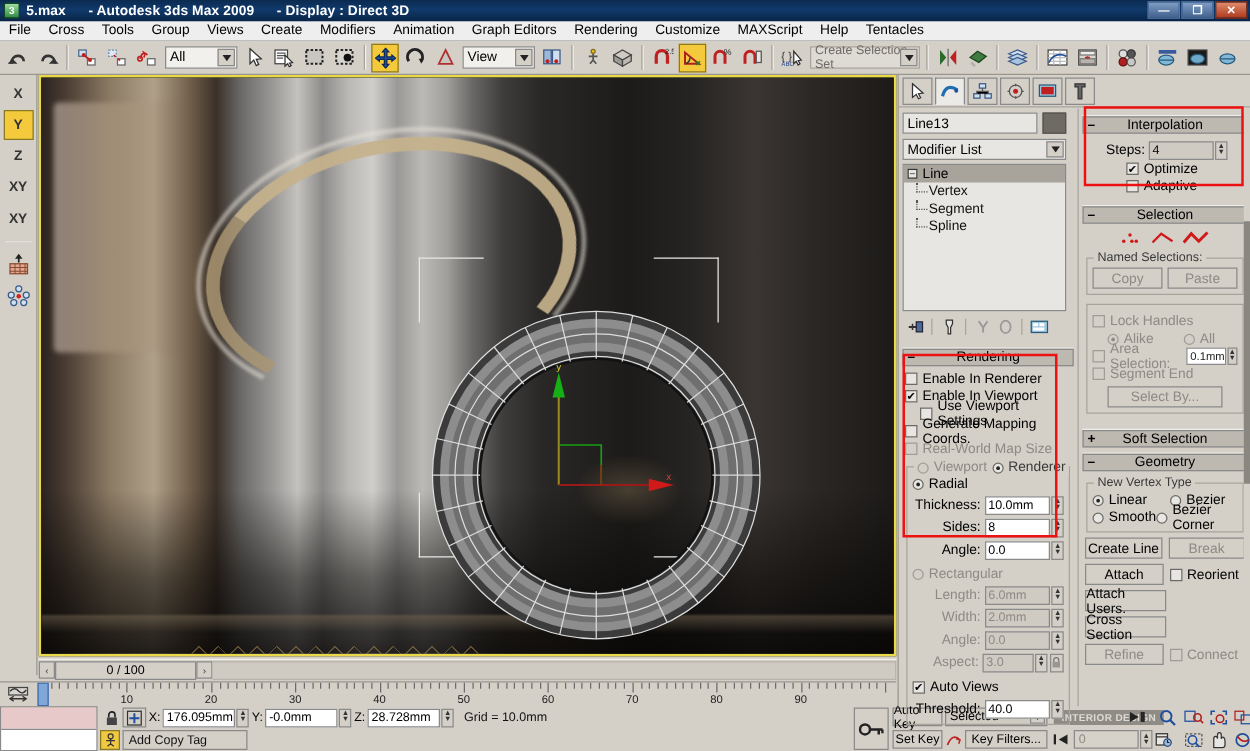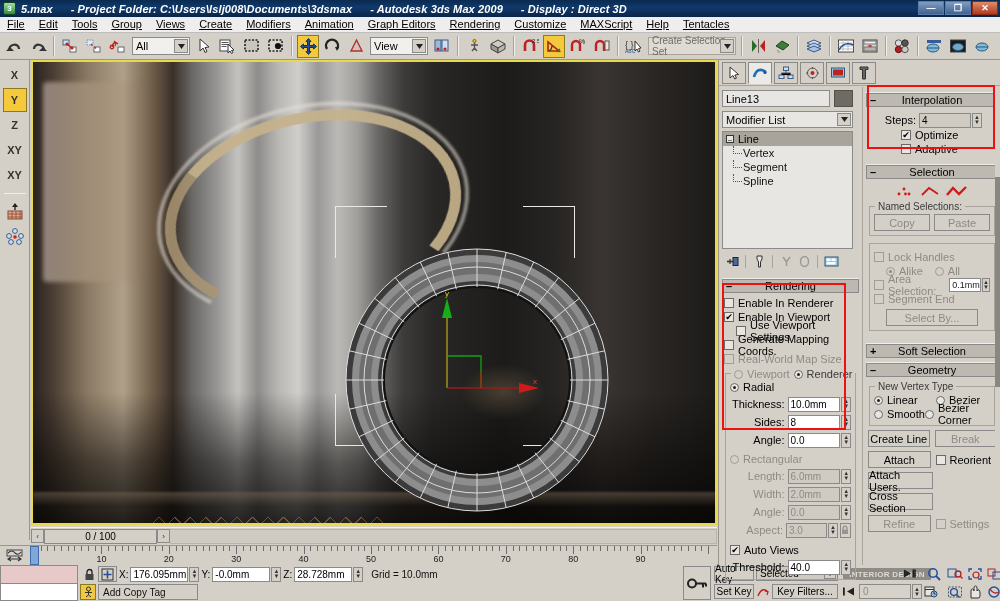--- a/index.html
+++ b/index.html
@@ -22,39 +22,39 @@
     padding-left: 3px;
     position: relative;
   }
   .tb-appicon {
     width: 13px; height: 13px; margin-right: 5px;
     background: linear-gradient(180deg,#9ee0a0,#2f8a44);
     border: 1px solid #15451f; border-radius: 2px;
     font-size: 8px; color:#fff; text-align:center; line-height:12px;
     font-weight: bold;
   }
-  .tb-text { white-space: nowrap; letter-spacing: .1px; font-style: italic; }
+  .tb-text { white-space: nowrap; letter-spacing: .1px; }
   .tb-btns { position: absolute; right: 2px; top: 1px; display: flex; gap: 1px; }
   .tb-btn {
     width: 26px; height: 14px;
     border: 1px solid #5a7aa8;
     background: linear-gradient(180deg,#7f9dc4,#41628e);
     color: #fff; font-size: 9px; text-align: center; line-height: 12px;
     font-weight: bold;
   }
   .tb-btn.close { background: linear-gradient(180deg,#e08b6a,#b03b21); border-color:#8a2d14;}
 
   
   .menubar {
     height: 16px; background: #eeeeee;
     display: flex; align-items: center;
     border-bottom: 1px solid #bdbdbd;
     font-size: 11px; color: #000;
   }
-  .menu-item { padding: 0 7px; line-height: 15px; cursor: default; text-decoration: underline; }
+  .menu-item { padding: 0 7px; line-height: 15px; cursor: default; }
 
   
   .toolbar {
     height: 27px; background: #d4d0c8;
     display: flex; align-items: center;
     border-bottom: 1px solid #9a968f;
     padding: 0 2px;
   }
   .tbtn {
     width: 22px; height: 23px;
@@ -371,33 +371,32 @@
   .redbox { position:absolute; border:2px solid #ee1111; pointer-events:none; }
 </style>
 </head>
 <body>
 
 <div class="app">
 
   <div class="titlebar">
     <div class="tb-appicon">3</div>
     <span class="tb-text">5.max</span>
-    <span class="tb-text" style="margin-left:18px">- Project Folder: C:\Users\lslj008\Documents\3dsmax</span>
     <span class="tb-text" style="margin-left:18px">- Autodesk 3ds Max  2009</span>
     <span class="tb-text" style="margin-left:18px">- Display : Direct 3D</span>
     <div class="tb-btns">
       <div class="tb-btn">—</div>
       <div class="tb-btn">❐</div>
       <div class="tb-btn close">✕</div>
     </div>
   </div>
 
   <div class="menubar" id="menubar">
       <div class="menu-item">File</div>
-      <div class="menu-item">Edit</div>
+      <div class="menu-item">Cross</div>
       <div class="menu-item">Tools</div>
       <div class="menu-item">Group</div>
       <div class="menu-item">Views</div>
       <div class="menu-item">Create</div>
       <div class="menu-item">Modifiers</div>
       <div class="menu-item">Animation</div>
       <div class="menu-item">Graph Editors</div>
       <div class="menu-item">Rendering</div>
       <div class="menu-item">Customize</div>
       <div class="menu-item">MAXScript</div>
@@ -1330,21 +1329,21 @@
               <div class="pbtn dis" style="flex:1">Copy</div>
               <div class="pbtn dis" style="flex:1">Paste</div>
             </div>
           </div>
 
           <div class="grp" style="margin-top:7px">
             <div class="chk dis">
               <span class="box"></span>
               <span>Lock Handles</span>
             </div>
-            <div style="display:flex;gap:12px;padding-left:12px">
+            <div style="display:flex;gap:24px;padding-left:12px">
               <span class="rad dis">
                 <span class="dot">
                     <b style="background:#8e8a84"></b>
                   </span>
                 <span>Alike</span>
               </span>
               <span class="rad dis">
                 <span class="dot"></span>
                 <span>All</span>
               </span>
@@ -1421,21 +1420,21 @@
           <div style="display:flex;gap:5px;margin-top:4px">
             <div class="pbtn" style="width:65px">Attach Users.</div>
           </div>
           <div style="display:flex;gap:5px;margin-top:4px">
             <div class="pbtn" style="width:65px">Cross Section</div>
           </div>
           <div style="display:flex;gap:5px;margin-top:5px;align-items:center">
             <div class="pbtn dis" style="flex:1">Refine</div>
             <div class="chk dis" style="flex:1">
               <span class="box"></span>
-              <span>Settings</span>
+              <span>Connect</span>
             </div>
           </div>
         </div>
       </div>
     </div>
 
     <div class="cp-scroll">
         <div class="thumb"></div>
       </div>
   </div>

